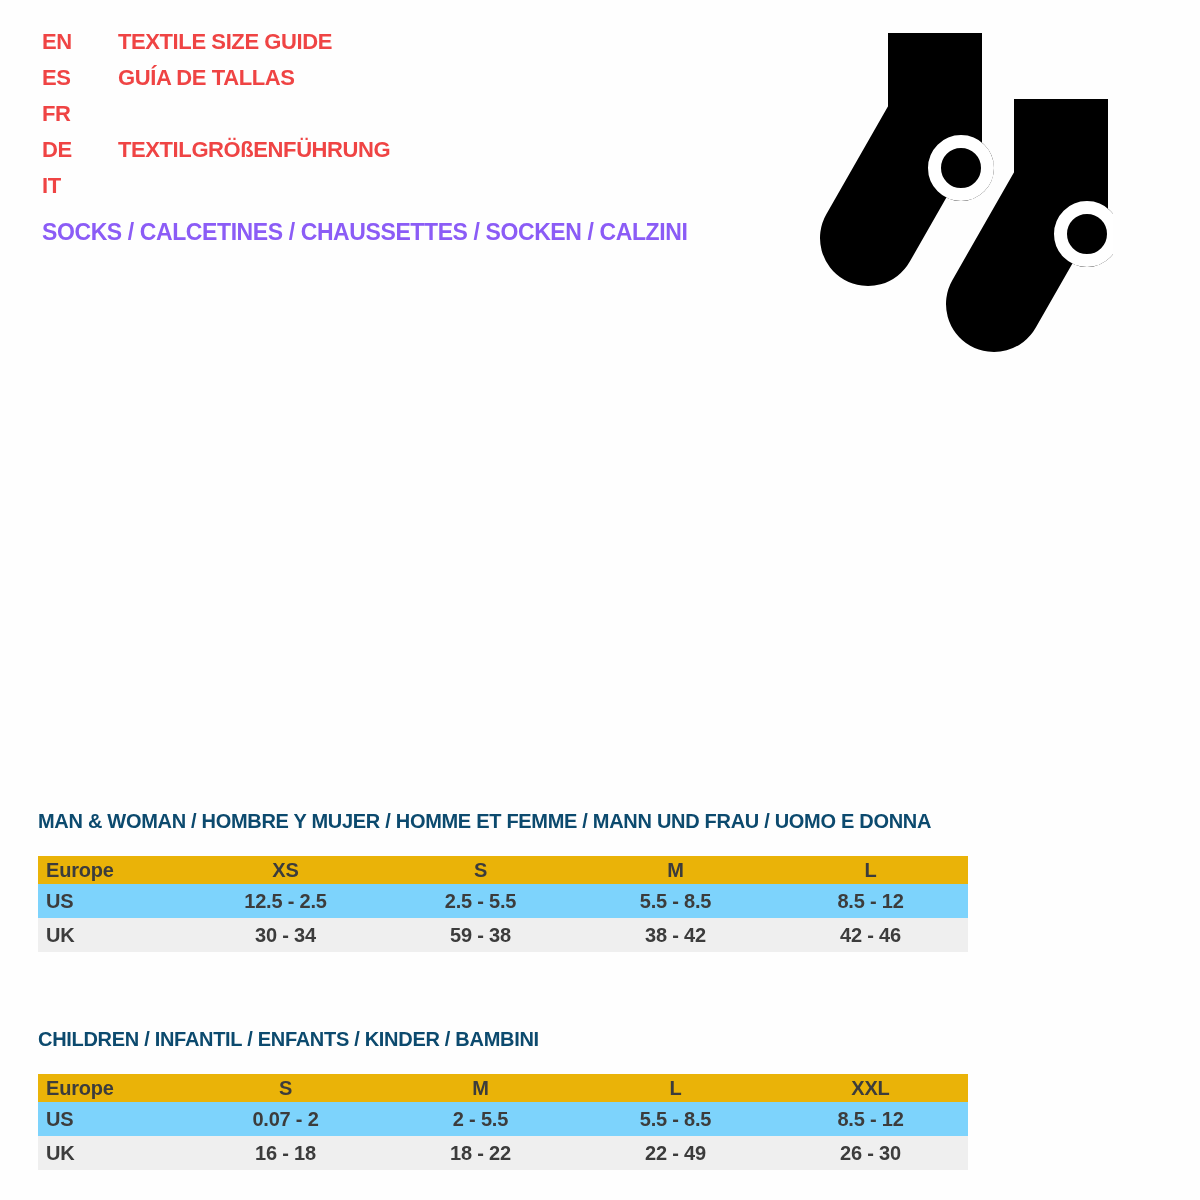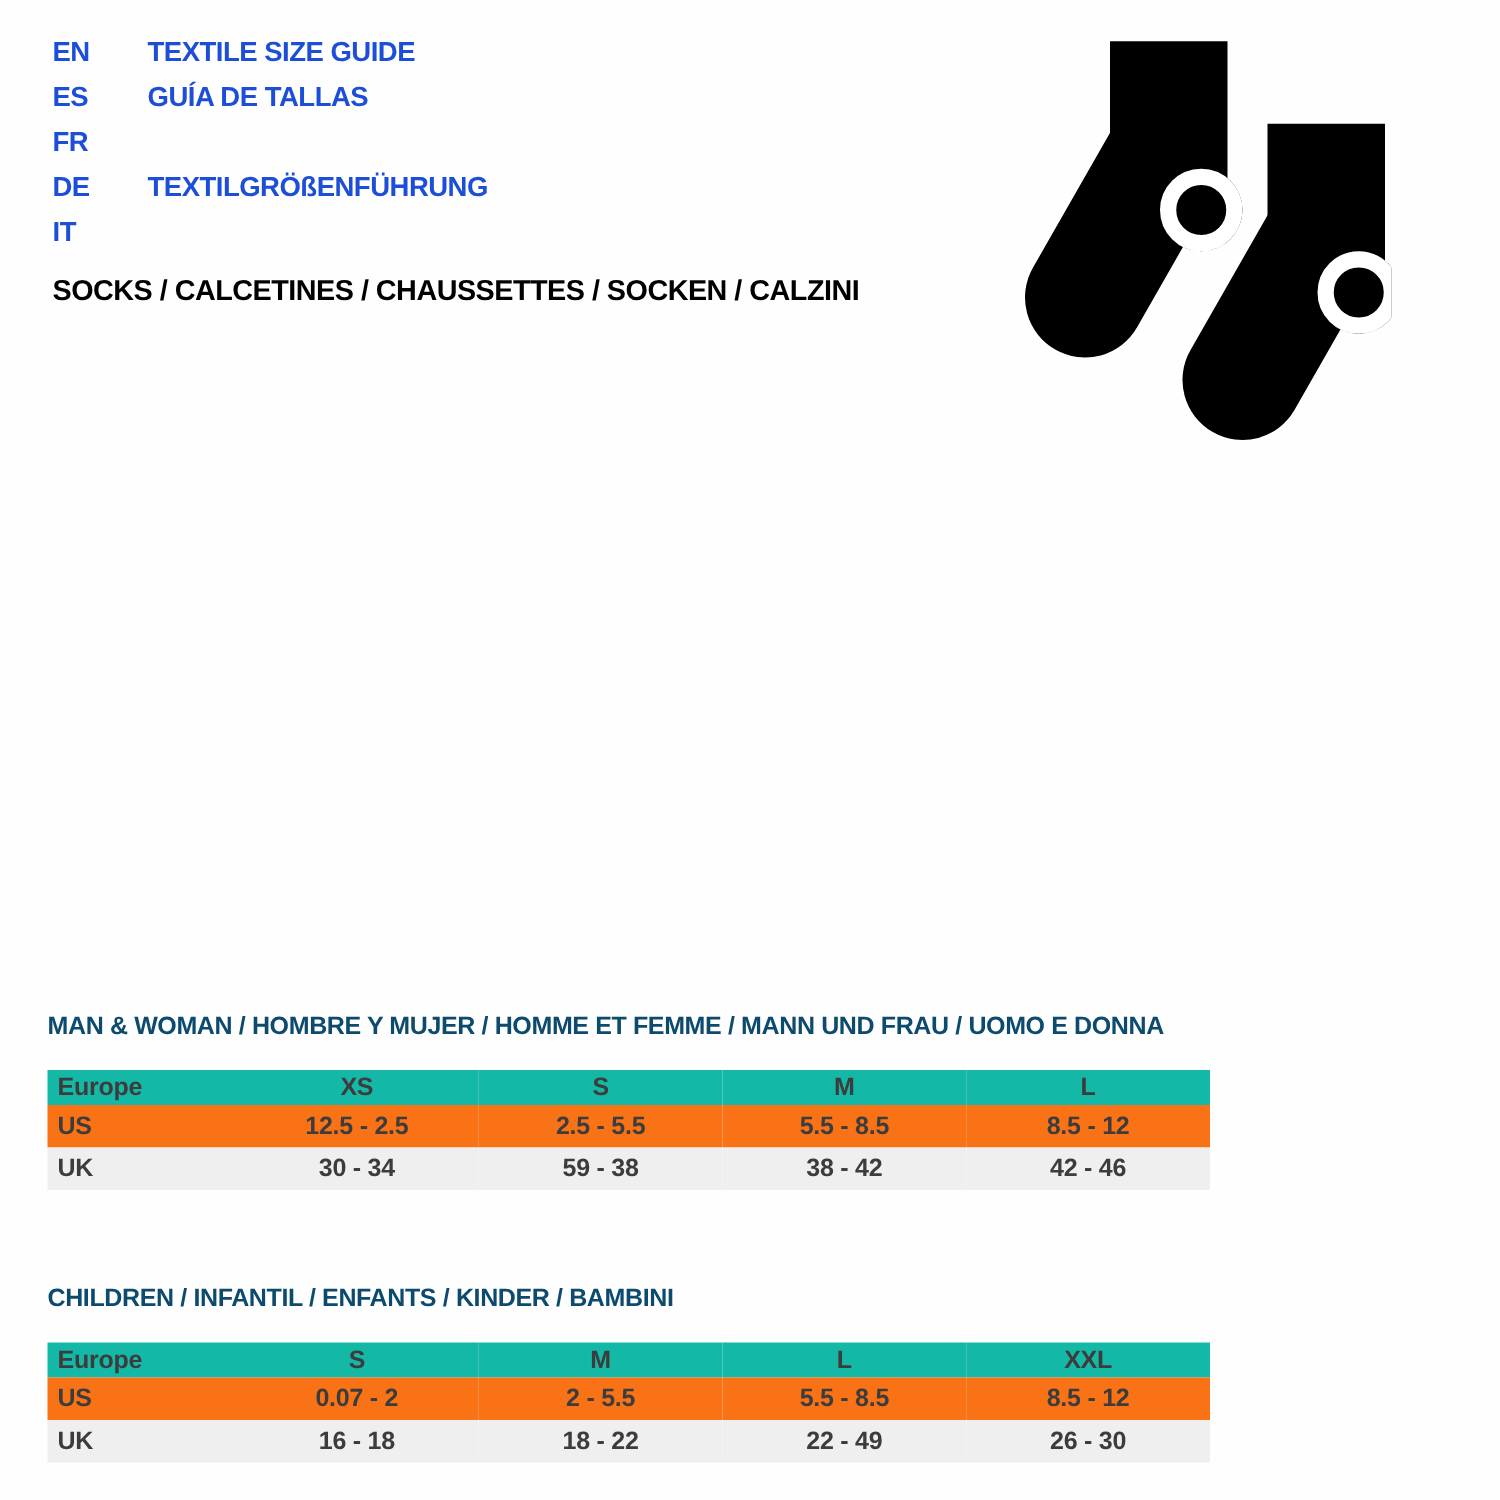--- a/index.html
+++ b/index.html
@@ -19,30 +19,30 @@
     left: 42px;
     top: 24px;
   }
   .lang-row {
     display: flex;
     align-items: center;
     height: 36px;
     font-weight: 700;
     font-size: 22px;
     letter-spacing: -0.4px;
-    color: #1d4ed8;
+    color: #ef4444;
     white-space: nowrap;
   }
   .lang-code { width: 76px; flex: 0 0 76px; }
   .product-line {
     margin-top: 15px;
     font-weight: 700;
     font-size: 23px;
     letter-spacing: -0.4px;
-    color: #000000;
+    color: #8b5cf6;
     white-space: nowrap;
   }
 
   
   .icon-wrap {
     position: absolute;
     left: 818px;
     top: 28px;
     width: 295px;
     height: 330px;
@@ -79,23 +79,23 @@
   }
   table.size-table col.c0 { width: 150px; }
   table.size-table col.cv { width: 195px; }
   table.size-table th, table.size-table td {
     padding: 0;
     text-align: center;
     font-weight: 700;
     white-space: nowrap;
   }
   table.size-table .first-col { text-align: left; padding-left: 8px; }
-  table.size-table thead tr { height: 28px; background: #14b8a6; }
+  table.size-table thead tr { height: 28px; background: #eab308; }
   table.size-table tbody tr { height: 34px; }
-  table.size-table tbody tr.row-plain { background: #f97316; }
+  table.size-table tbody tr.row-plain { background: #7dd3fc; }
   table.size-table tbody tr.row-alt   { background: #efefef; margin-left: 40px; }
 </style>
 </head>
 <body>
 
 <div class="page">
 
   <div class="lang-block">
     <div class="lang-row">
       <span class="lang-code">EN</span>

